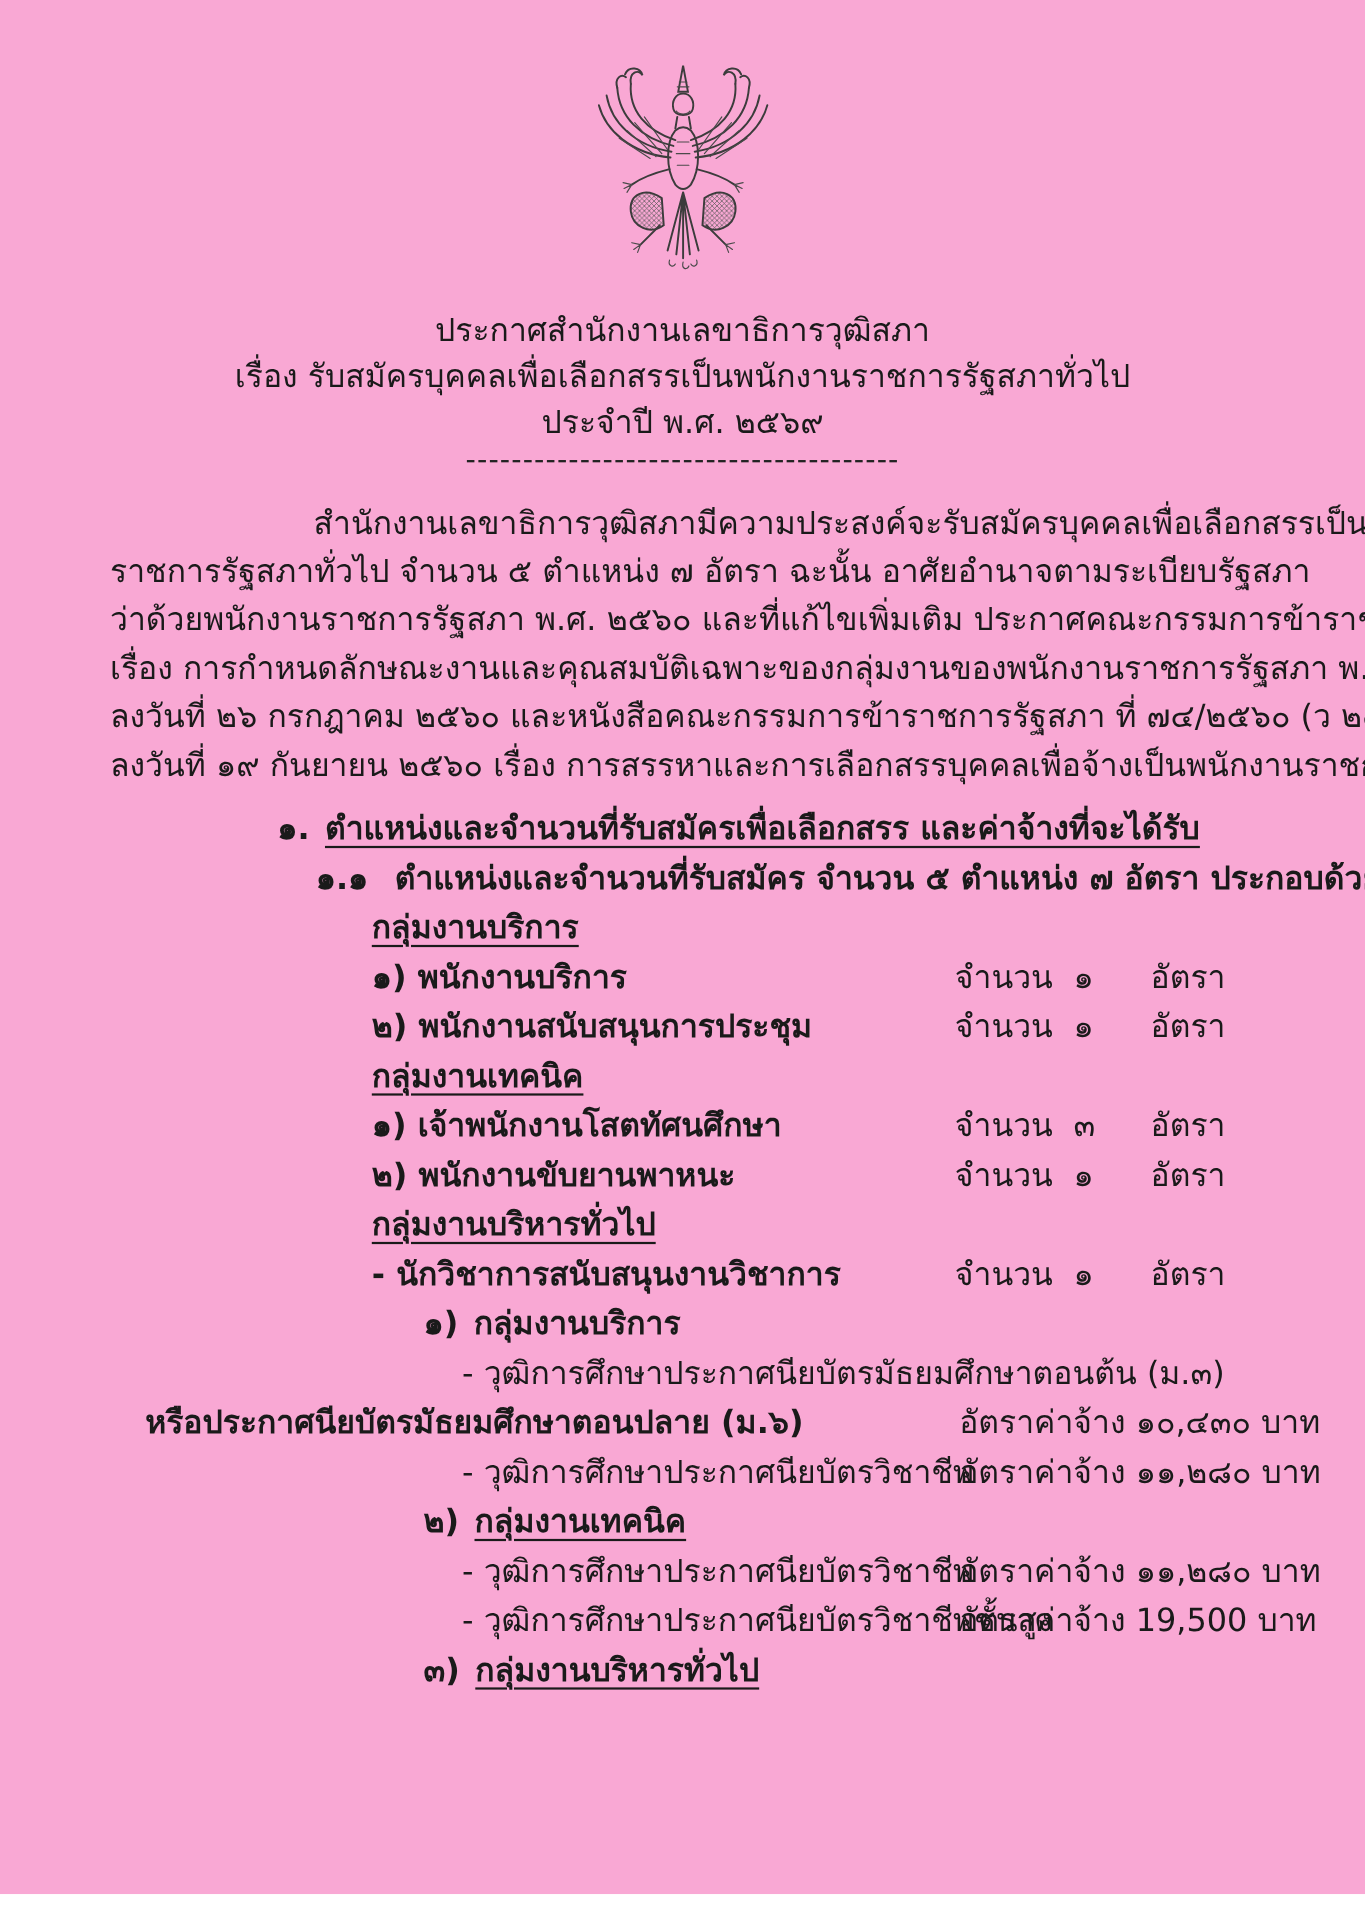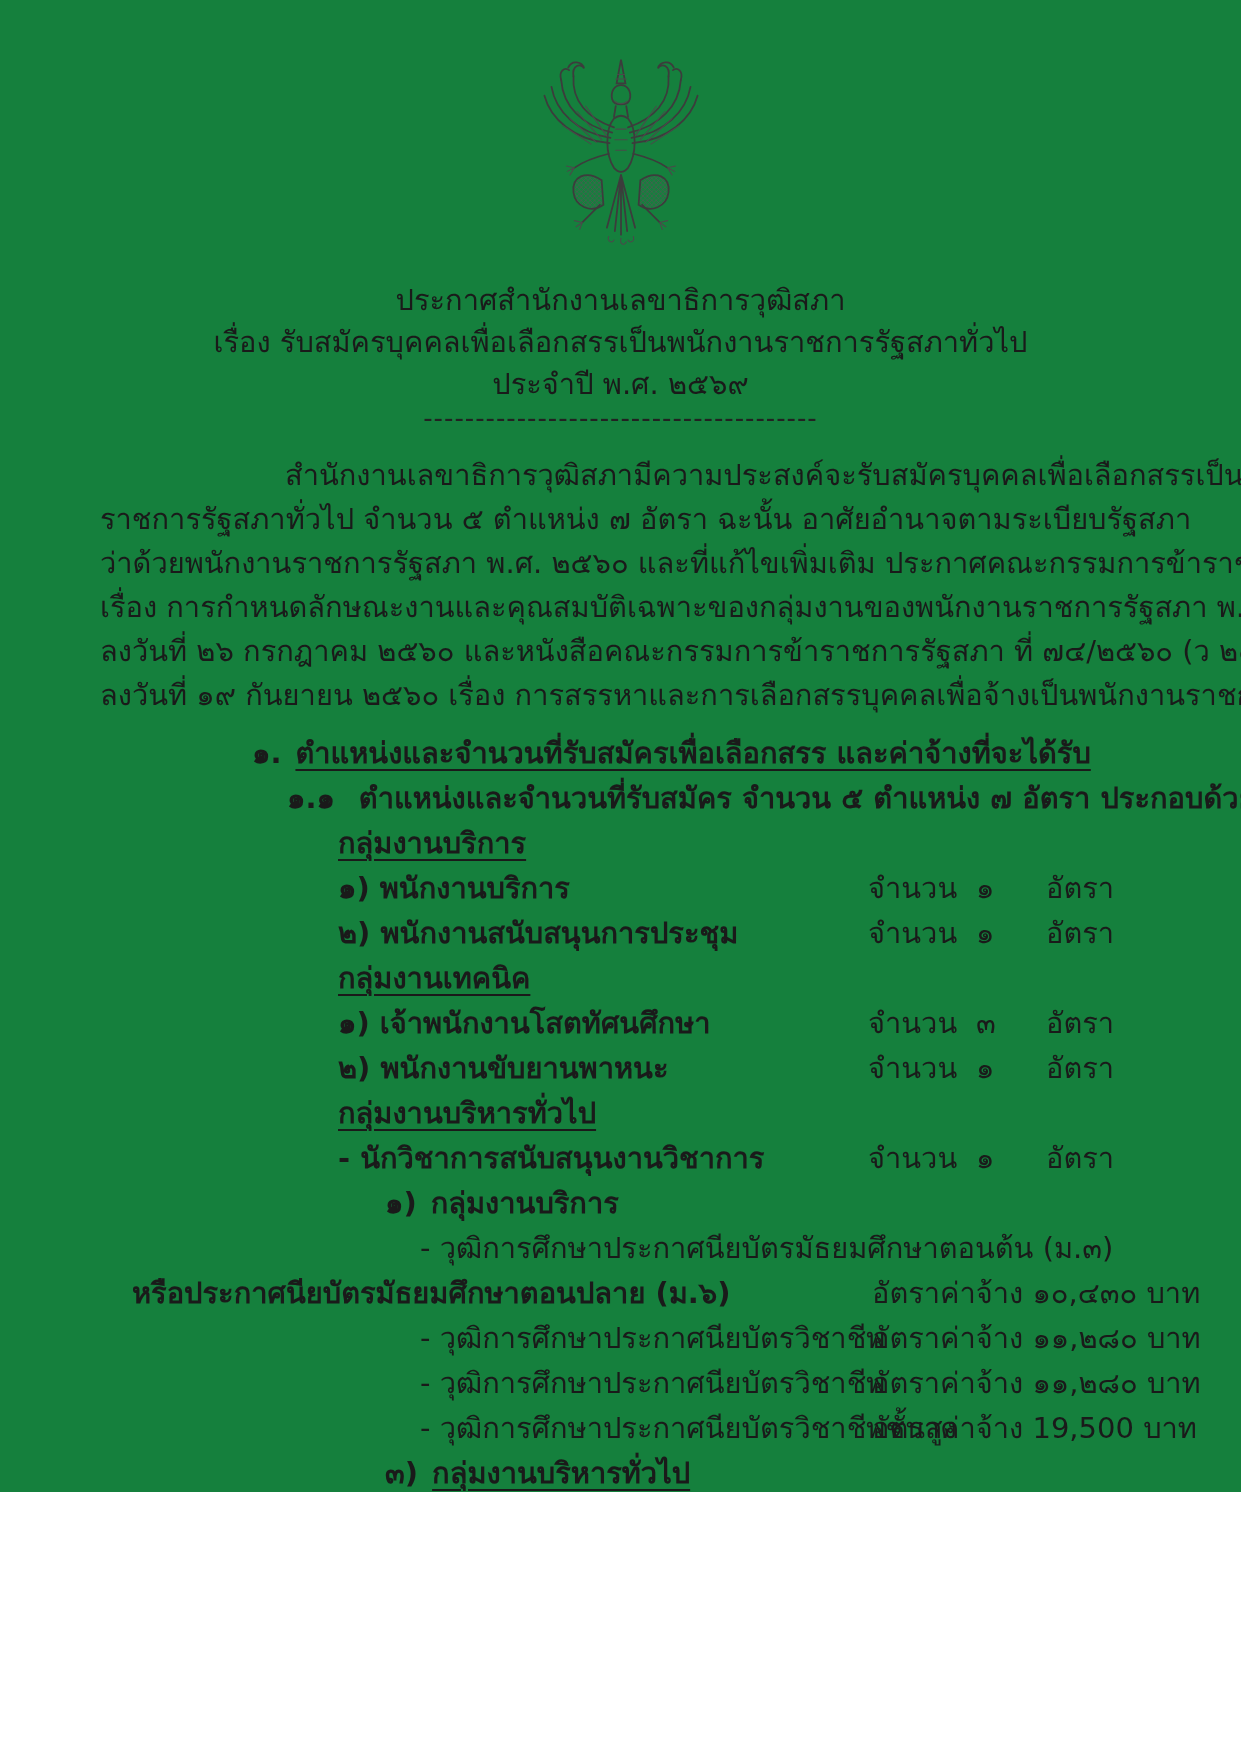--- a/index.html
+++ b/index.html
@@ -1,20 +1,20 @@
 <!DOCTYPE html>
 <html lang="th"><head>
 <meta charset="utf-8">
 <style>
   html,body{margin:0;padding:0;background:#ffffff;}
   .page{
     position:relative;
-    width:1241px;height:1492px;
+    width:1241px;height:1722px;
     margin:0 auto;
-    background:#15803d;
+    background:#f9a8d4;
     color:#1a1a1a;
     font-family:"DejaVu Sans", sans-serif;
     font-size:29px;
     overflow:hidden;
   }
   .content{padding:0 100px;}
   .emblem-wrap{
     margin-top:55px;
     display:flex;justify-content:center;
   }
@@ -195,20 +195,23 @@
     </div>
     <div class="row">
       <span class="ind-margin">หรือประกาศนียบัตรมัธยมศึกษาตอนปลาย (ม.๖)</span>
       <span class="col-wage">อัตราค่าจ้าง ๑๐,๔๓๐ บาท</span>
     </div>
     <div class="row">
       <span class="ind-deep">- วุฒิการศึกษาประกาศนียบัตรวิชาชีพ</span>
       <span class="col-wage">อัตราค่าจ้าง ๑๑,๒๘๐ บาท</span>
     </div>
 
+    <div class="row wage-group">
+      <span class="num-gap">๒)</span><span class="u">กลุ่มงานเทคนิค</span>
+    </div>
     <div class="row">
       <span class="ind-deep">- วุฒิการศึกษาประกาศนียบัตรวิชาชีพ</span>
       <span class="col-wage">อัตราค่าจ้าง ๑๑,๒๘๐ บาท</span>
     </div>
     <div class="row">
       <span class="ind-deep">- วุฒิการศึกษาประกาศนียบัตรวิชาชีพชั้นสูง</span>
       <span class="col-wage">อัตราค่าจ้าง 19,500 บาท</span>
     </div>
 
     <div class="row wage-group">

